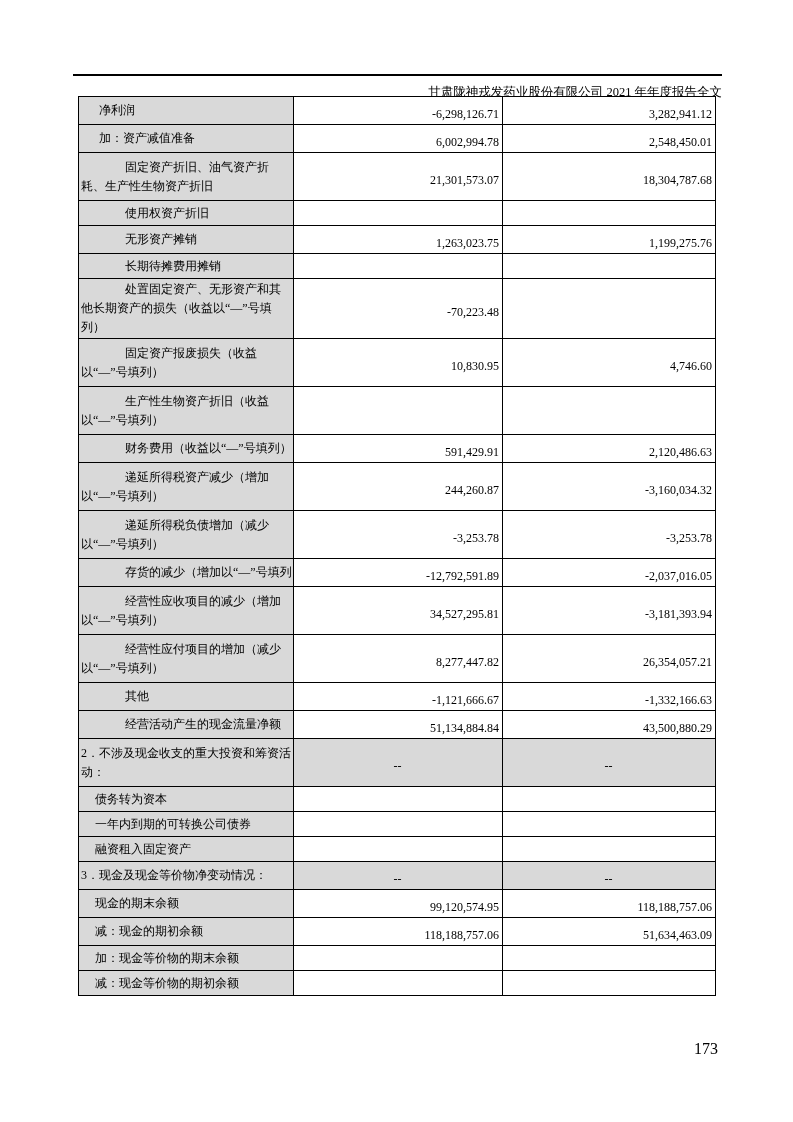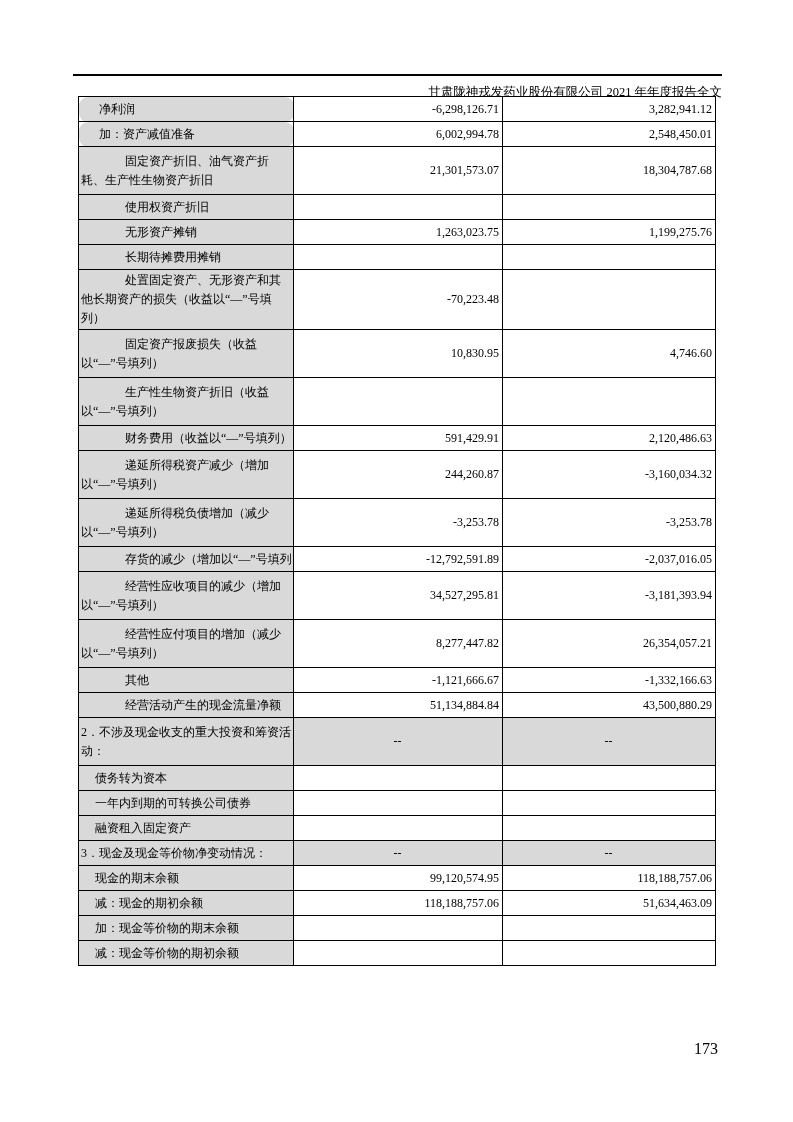--- a/index.html
+++ b/index.html
@@ -57,27 +57,27 @@
   .report-table td.label{
     background:var(--shading);
     padding-top:1px;
     padding-bottom:1px;
     padding-right:2px;
   }
   .report-table tr:not(.tall) td.label{white-space:nowrap;}
   .report-table td.value{
     background:#ffffff;
     text-align:right;
-    padding:0 3px 0 2px;
+    padding:8px 3px 0 2px;
     font-size:12px;
   }
   .report-table tr.shaded td.value{background:var(--shading);}
   .report-table td.value.center{text-align:center;padding-right:3px;}
   .l0{padding-left:2px;}
-  .l1{padding-left:20px;border-radius:9px;}
+  .l1{padding-left:20px;}
   .l1b{padding-left:16px;}
   .l2{padding-left:2px;text-indent:44px;}
   .page-number{
     position:absolute;
     top:1041px;
     right:75px;
     font-size:16px;
     line-height:15px;
   }
 </style>

